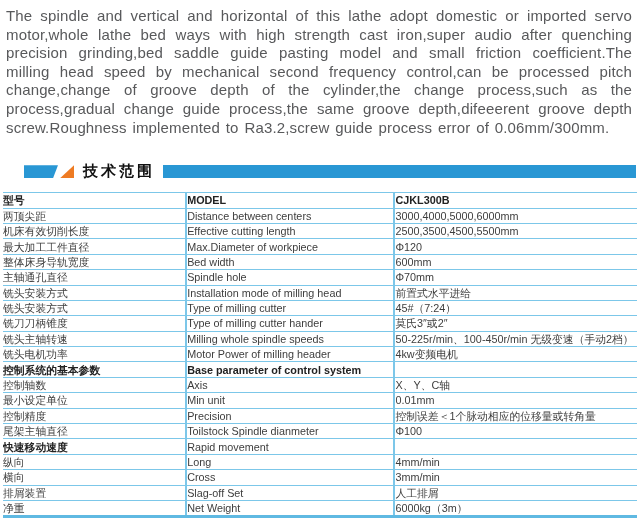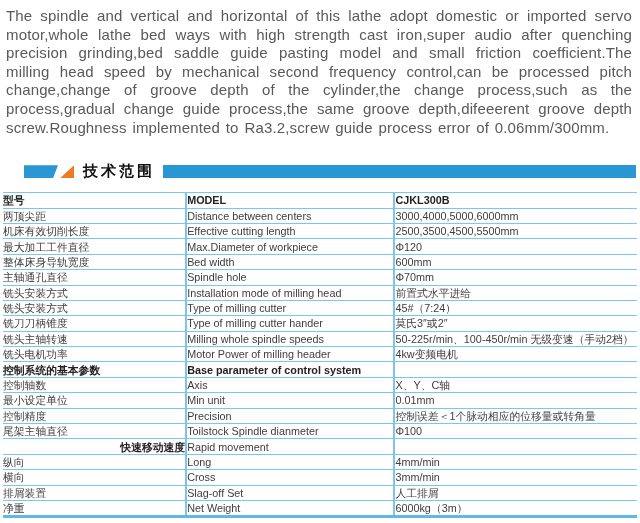--- a/index.html
+++ b/index.html
@@ -54,21 +54,21 @@
     border-top:1px solid var(--tbl-border);
     font-size:10.8px;color:#3d3d3d;
     padding:0;line-height:14px;
     overflow:hidden;white-space:nowrap;
   }
   table.spec tr:first-child td{border-top:none;}
   td.c-cn{width:181px;padding-left:10px;border-right:2px solid var(--tbl-border);}
   td.c-en{width:205px;padding-left:8px;border-right:2px solid var(--tbl-border);}
   td.c-val{width:240px;text-align:left;}
   tr.emph-all td{font-weight:bold;color:#222;}
-  tr.emph-cn td.c-cn{font-weight:bold;color:#222;text-align:right;}
+  tr.emph-cn td.c-cn{font-weight:bold;color:#222;}
 </style>
 </head>
 <body>
 
 <div class="page">
 
   <p class="intro">The spindle and vertical and horizontal of this lathe adopt domestic or imported servo motor,whole lathe bed ways with high strength cast iron,super audio after quenching precision grinding,bed saddle guide pasting model and small friction coefficient.The milling head speed by mechanical second frequency control,can be processed pitch change,change of groove depth of the cylinder,the change process,such as the process,gradual change guide process,the same groove depth,difeeerent groove depth screw.Roughness implemented to Ra3.2,screw guide process error of 0.06mm/300mm.</p>
 
   <div class="section-header">
     <div class="bar-left"></div>

